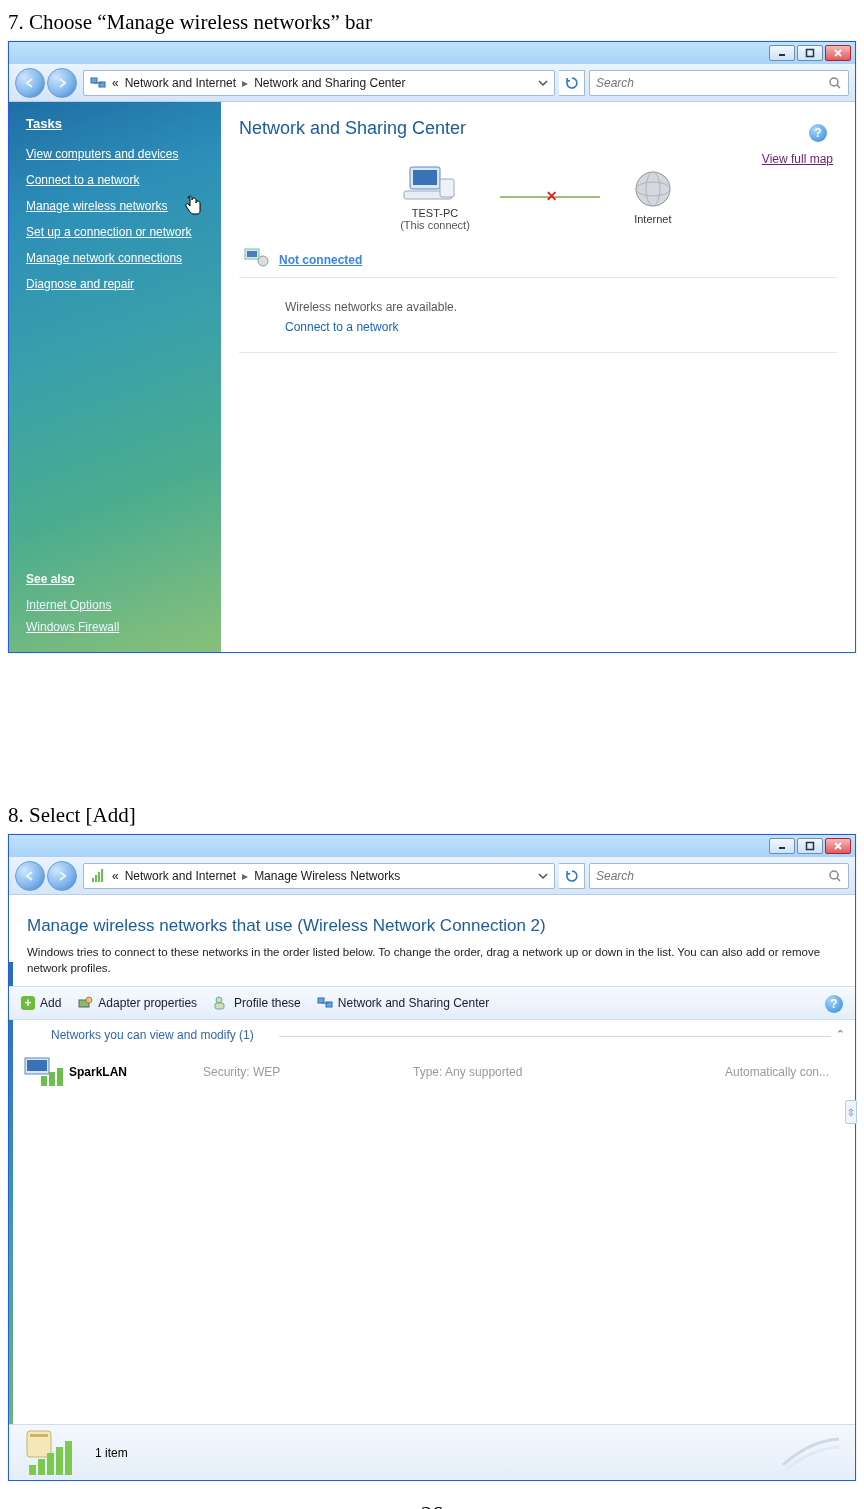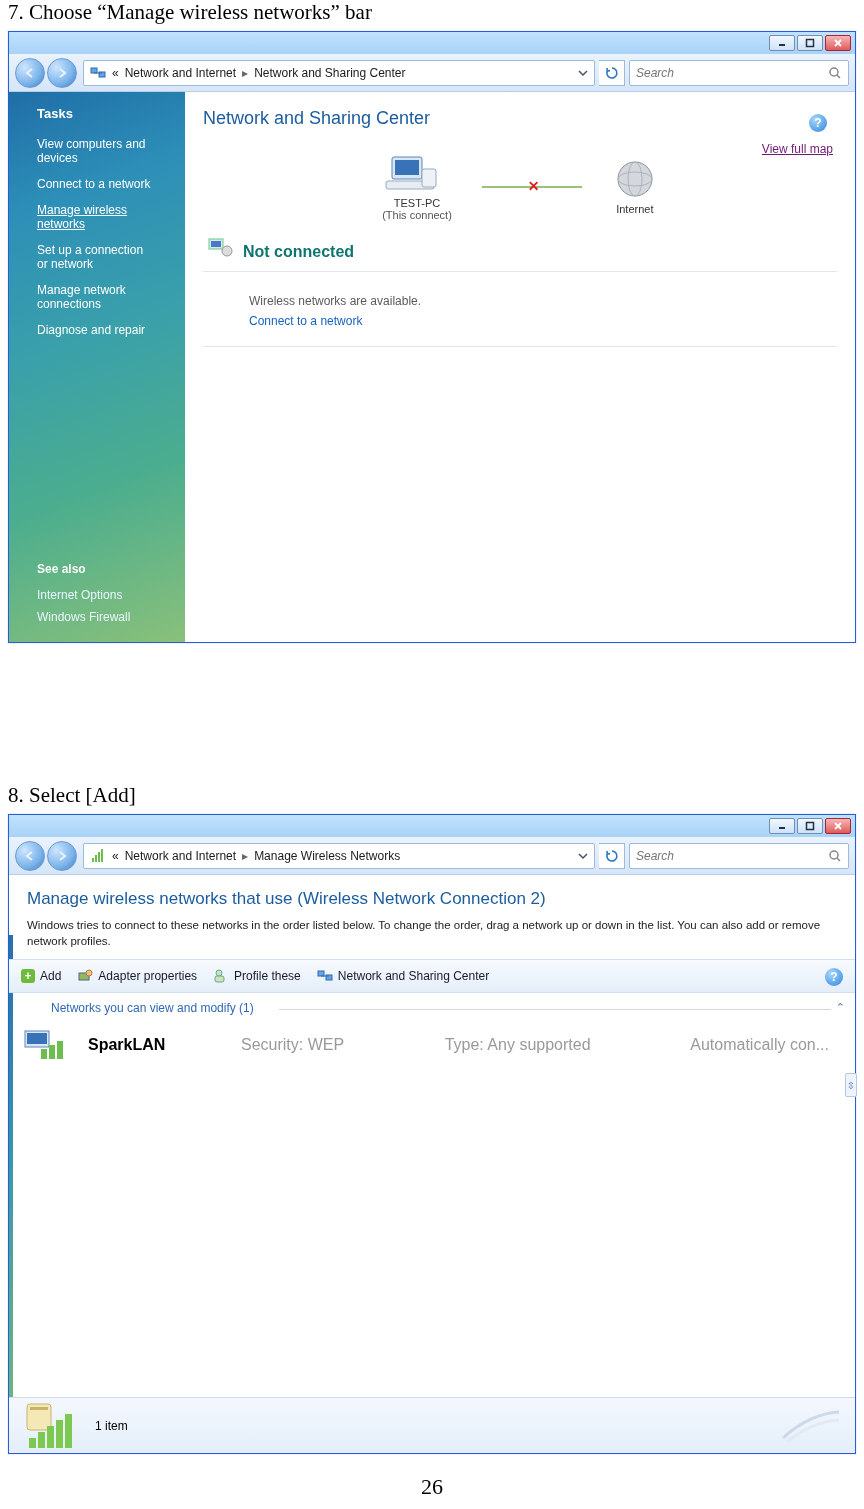--- a/index.html
+++ b/index.html
@@ -6,21 +6,21 @@
   body {
     font-family: "Segoe UI", Tahoma, sans-serif;
     background: #fff;
     width: 864px;
     color: #000;
     font-size: 14px;
   }
   .doc-instruction {
     font-family: "Times New Roman", serif;
     font-size: 21px;
-    padding: 0 8px 6px 8px;
+    padding: 10px 8px 6px 8px;
   }
   .page-num {
     text-align: center;
     font-family: "Times New Roman", serif;
     font-size: 22px;
     padding-top: 20px;
   }
 
   
   .window {
@@ -79,44 +79,44 @@
     font-size:12px;
     color:#1a1a1a;
     position:relative;
   }
   .breadcrumb .bc-drop { position:absolute; right:4px; top:5px; }
   .bc-sep { color:#666; }
   .refreshblock {
     display:flex; align-items:center; gap:0; margin-left:4px;
   }
   .searchbox {
-    width: 220px;
+    width: 260px;
     height:26px;
     border:1px solid #9fb9d6;
     background:#fff;
     border-radius:2px;
     display:flex; align-items:center;
     padding:0 6px;
     margin-left:4px;
   }
   .searchbox input {
     border:none; outline:none; width:100%;
     font-size:12px; color:#777; font-style:italic;
     background:transparent;
   }
 
   
   .w1-body { display:flex; height: 550px; position:relative; }
   .sidebar {
-    width: 176px;
+    width: 212px;
     background: linear-gradient(160deg,#1f6ea6 0%, #2d8fb8 20%, #3aa0aa 45%, #4bad8e 70%, #89c07a 100%);
     color:#fff;
-    padding: 14px 28px;
+    padding: 14px 17px;
     font-size: 12px;
-    display:flex; flex-direction:column;
+    display:flex; flex-direction:column;text-decoration:underline;
   }
   .sidebar .tasks-title { font-weight:bold; margin-bottom:10px; font-size:13px;}
   .task-link { padding:6px 0; cursor:pointer; }
   .task-link.active { text-decoration: underline; }
   .sidebar-spacer{ flex:1;}
   .see-also-title{ font-weight:bold; margin-bottom:8px; font-size:12px; opacity:.95;}
   .see-also a{ color:#e8f6ff; text-decoration:none; display:block; padding:4px 0; font-size:12px;}
 
   .maincol { flex:1; background:#fff; position:relative; padding:16px 18px; }
   .page-title { color:#1b5c9e; font-size:18px; margin-bottom:18px; }
@@ -125,35 +125,36 @@
   .node{ text-align:center; font-size:11px; color:#333; }
   .node .sub{ color:#555;}
   .connline{ width:100px; height:2px; background:#9cc07c; position:relative;}
   .connline .xmark{
     position:absolute; left:46px; top:-8px;
     color:#d22; font-weight:bold; font-size:14px;
   }
   .notconnected-row{
     border-bottom:1px solid #e3e6ea;
     padding:12px 0 10px 40px;
-    font-size:16px; color:#0f766e; font-weight:bold;
+    font-size:12px; color:#3b82f6; font-weight:bold;
     position:relative;
+    text-decoration:underline;
   }
   .notconnected-row .pcicon{ position:absolute; left:4px; top:6px; }
   .wireless-block{ padding:22px 0 18px 46px; border-bottom:1px solid #e3e6ea; }
   .wireless-block .msg{ color:#5a5a5a; font-size:12px; }
   .wireless-block a{ color:#1862c0; font-size:12px; display:inline-block; margin-top:6px; text-decoration:none;}
   .help-icon{ position:absolute; right:10px; top:6px; width:18px;height:18px;border-radius:50%;
     background:radial-gradient(circle at 35% 30%, #a7d6ff,#2f86d6);
     color:#fff;font-size:12px;display:flex;align-items:center;justify-content:center;font-weight:bold;}
   .content-top{position:relative; height:0;}
 
   
   .w2-body{ background:#fff; height:578px; position:relative;}
-  .w2-headerarea{ padding:14px 18px 10px 18px; }
+  .w2-headerarea{ padding:14px 18px 10px 18px;margin-top:7px; }
   .w2-title{ color:#1b5c9e; font-size:17px; margin-bottom:8px;}
   .w2-desc{ font-size:11.5px; color:#222; line-height:1.4;}
   .toolbar{
     background:linear-gradient(#f7fafe,#e4eef9);
     border-top:1px solid #d2dfee;border-bottom:1px solid #d2dfee;
     height:34px; display:flex; align-items:center; gap:16px;
     padding:0 12px; font-size:12px; color:#1a1a2a;
     position:relative;
   }
   .tbtn{ display:flex; align-items:center; gap:5px; cursor:pointer;}
@@ -165,21 +166,21 @@
   .tbtn .gearbox{width:16px;height:16px;display:flex;align-items:center;justify-content:center;}
   .toolbar .help-icon{ position:absolute; right:12px; top:8px;}
   .grouphead{
     color:#2f68b3; font-size:12px; padding:8px 12px 2px 12px;
     position:relative;
     margin-left:30px;
   }
   .grouphead .line{ position:absolute; left:240px; right:24px; top:16px; height:1px; background:#cfd9e6;}
   .grouphead .caret{ position:absolute; right:10px; top:8px; color:#5074a7; font-size:11px;}
   .netlist{ padding:4px 10px; position:relative;}
-  .netrow{ display:flex; align-items:center; gap:23px; padding:6px 4px; font-size:16px;justify-content:space-between;}
+  .netrow{ display:flex; align-items:center; gap:4px; padding:6px 4px; font-size:12px;justify-content:space-between;}
   .netrow .neticon{ width:42px;height:36px; position:relative;}
   .netname{ font-weight:bold; width:130px; }
   .netcol{ color:#9a9a9a; flex:1; }
   .netcol.right{text-align:right; padding-right:12px;}
   .sidehandle{ position:absolute; right:-2px; top:56px; width:12px;height:24px;
     border:1px solid #b8c9df; background:#eef4fb; border-radius:2px;
     display:flex;align-items:center;justify-content:center;font-size:10px;color:#5a7bab;}
   .statusbar{
     position:absolute; left:0;right:0;bottom:0; height:56px;
     background:linear-gradient(#f4f8fd,#e4eef9);

